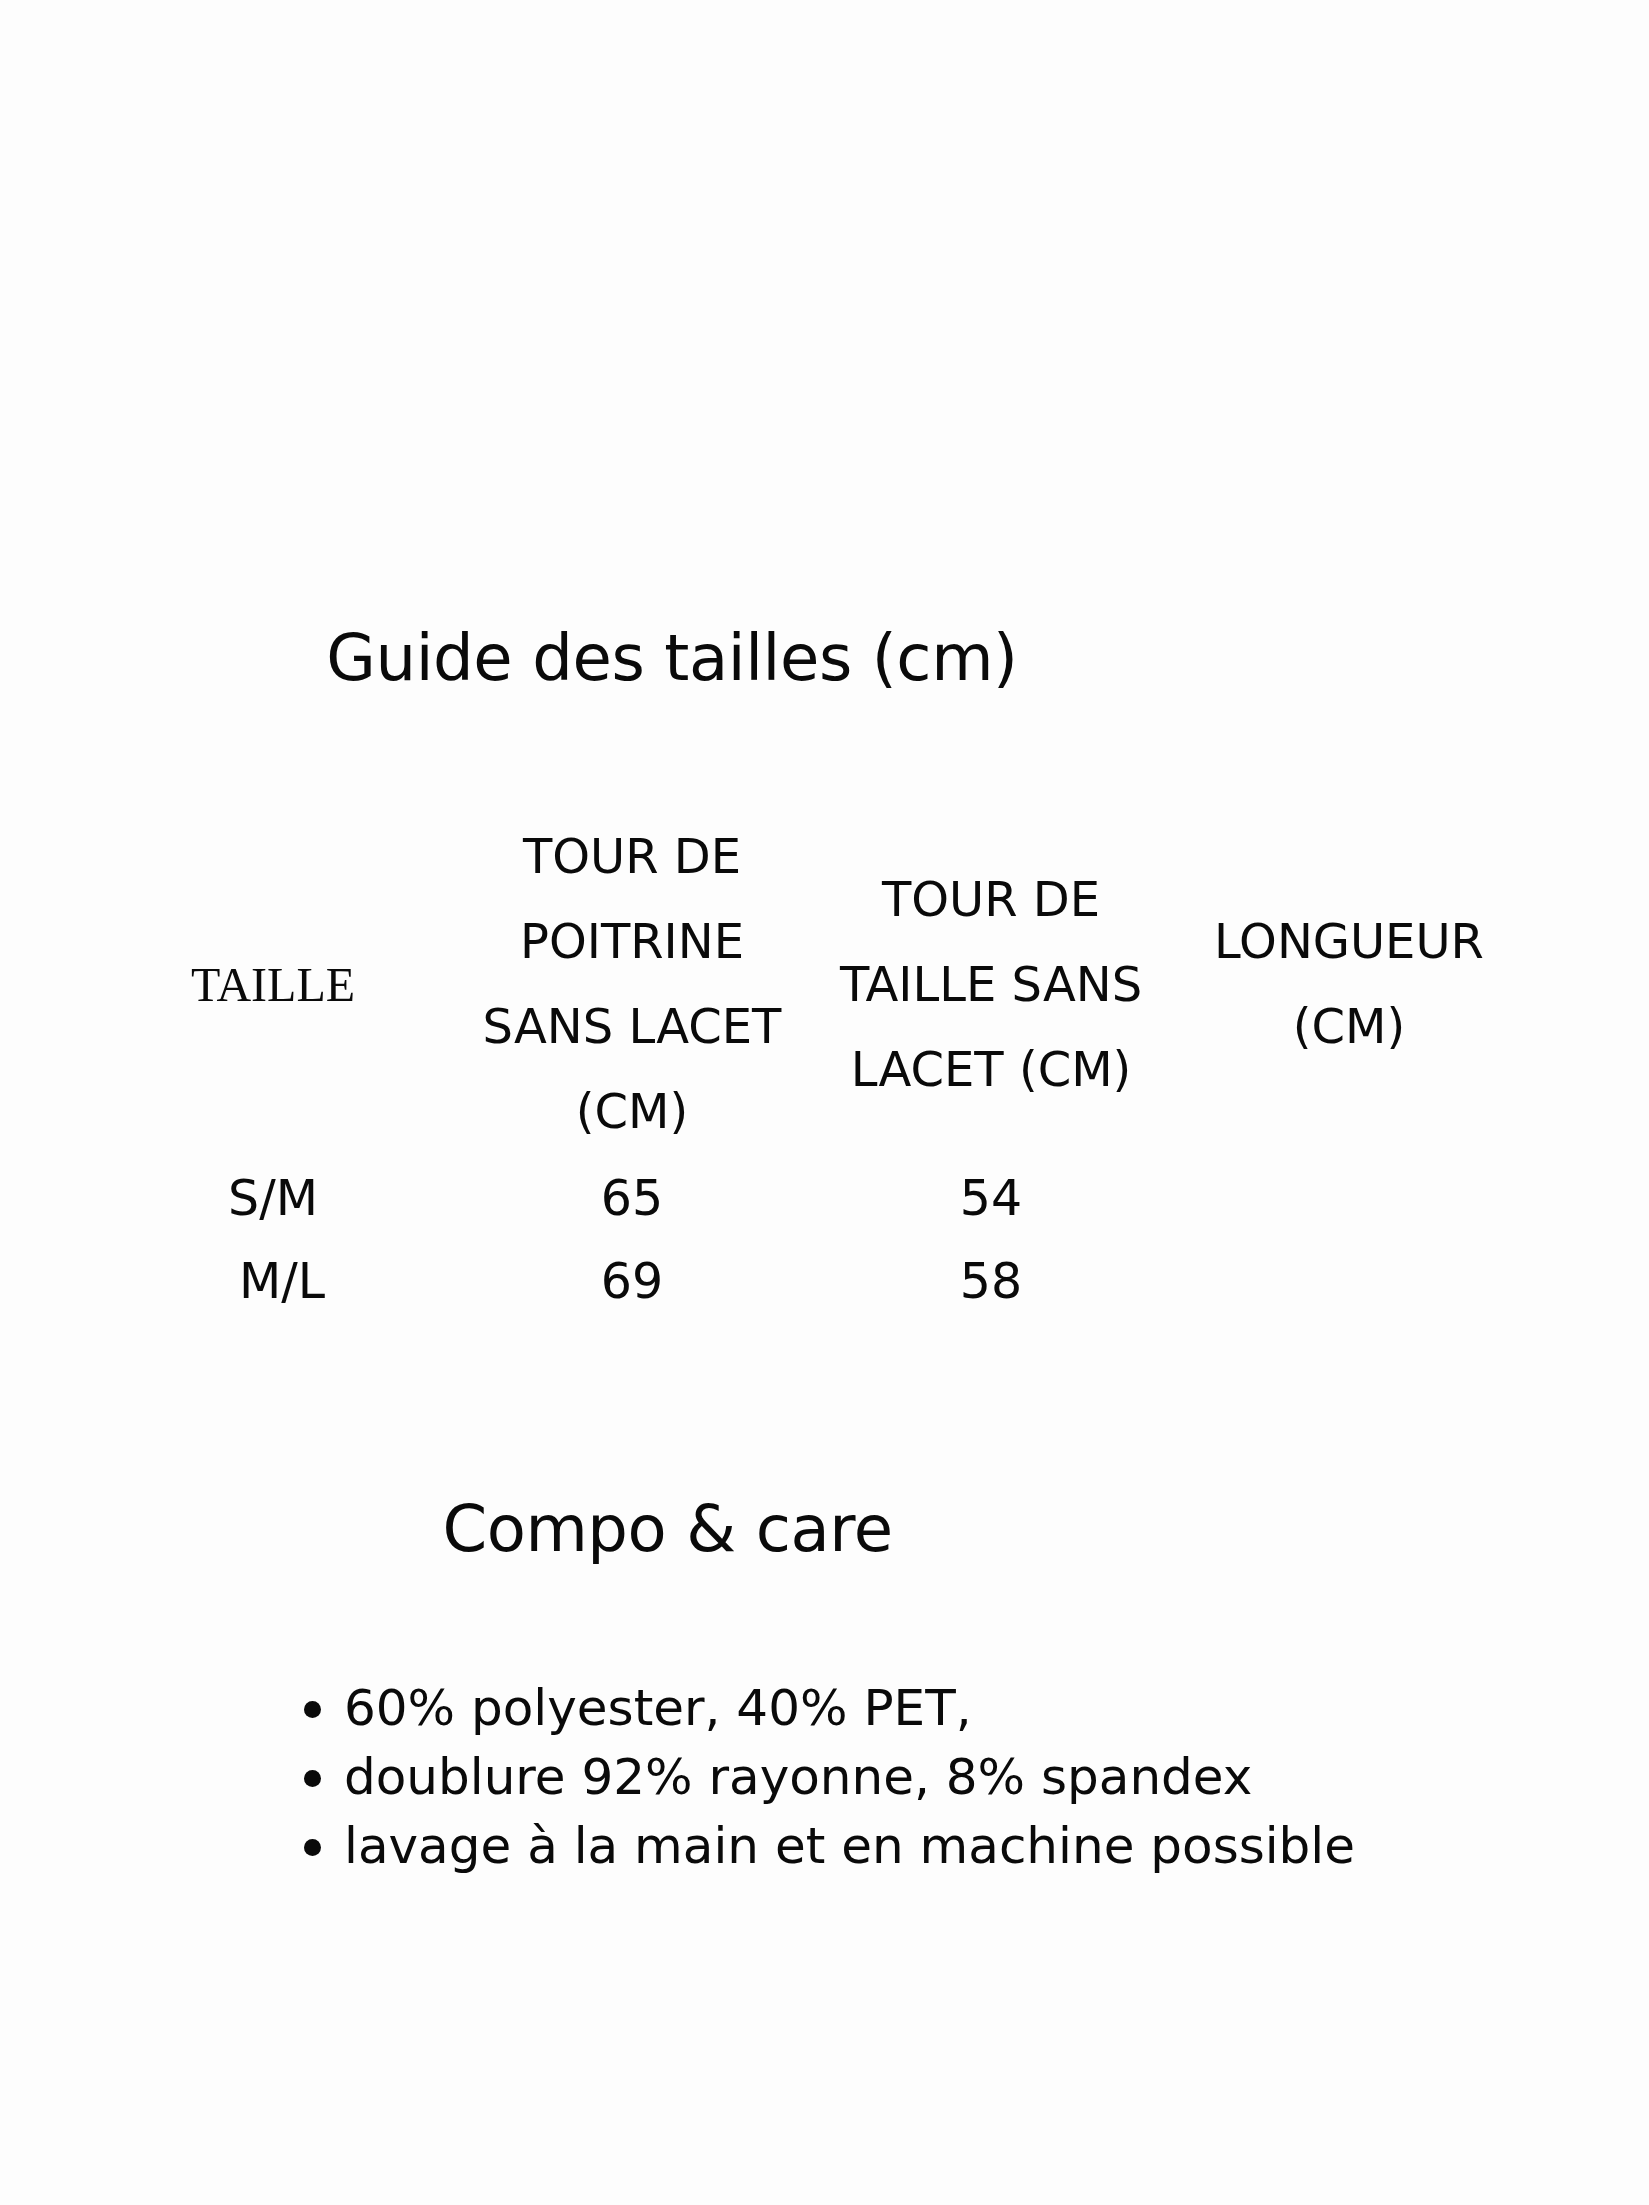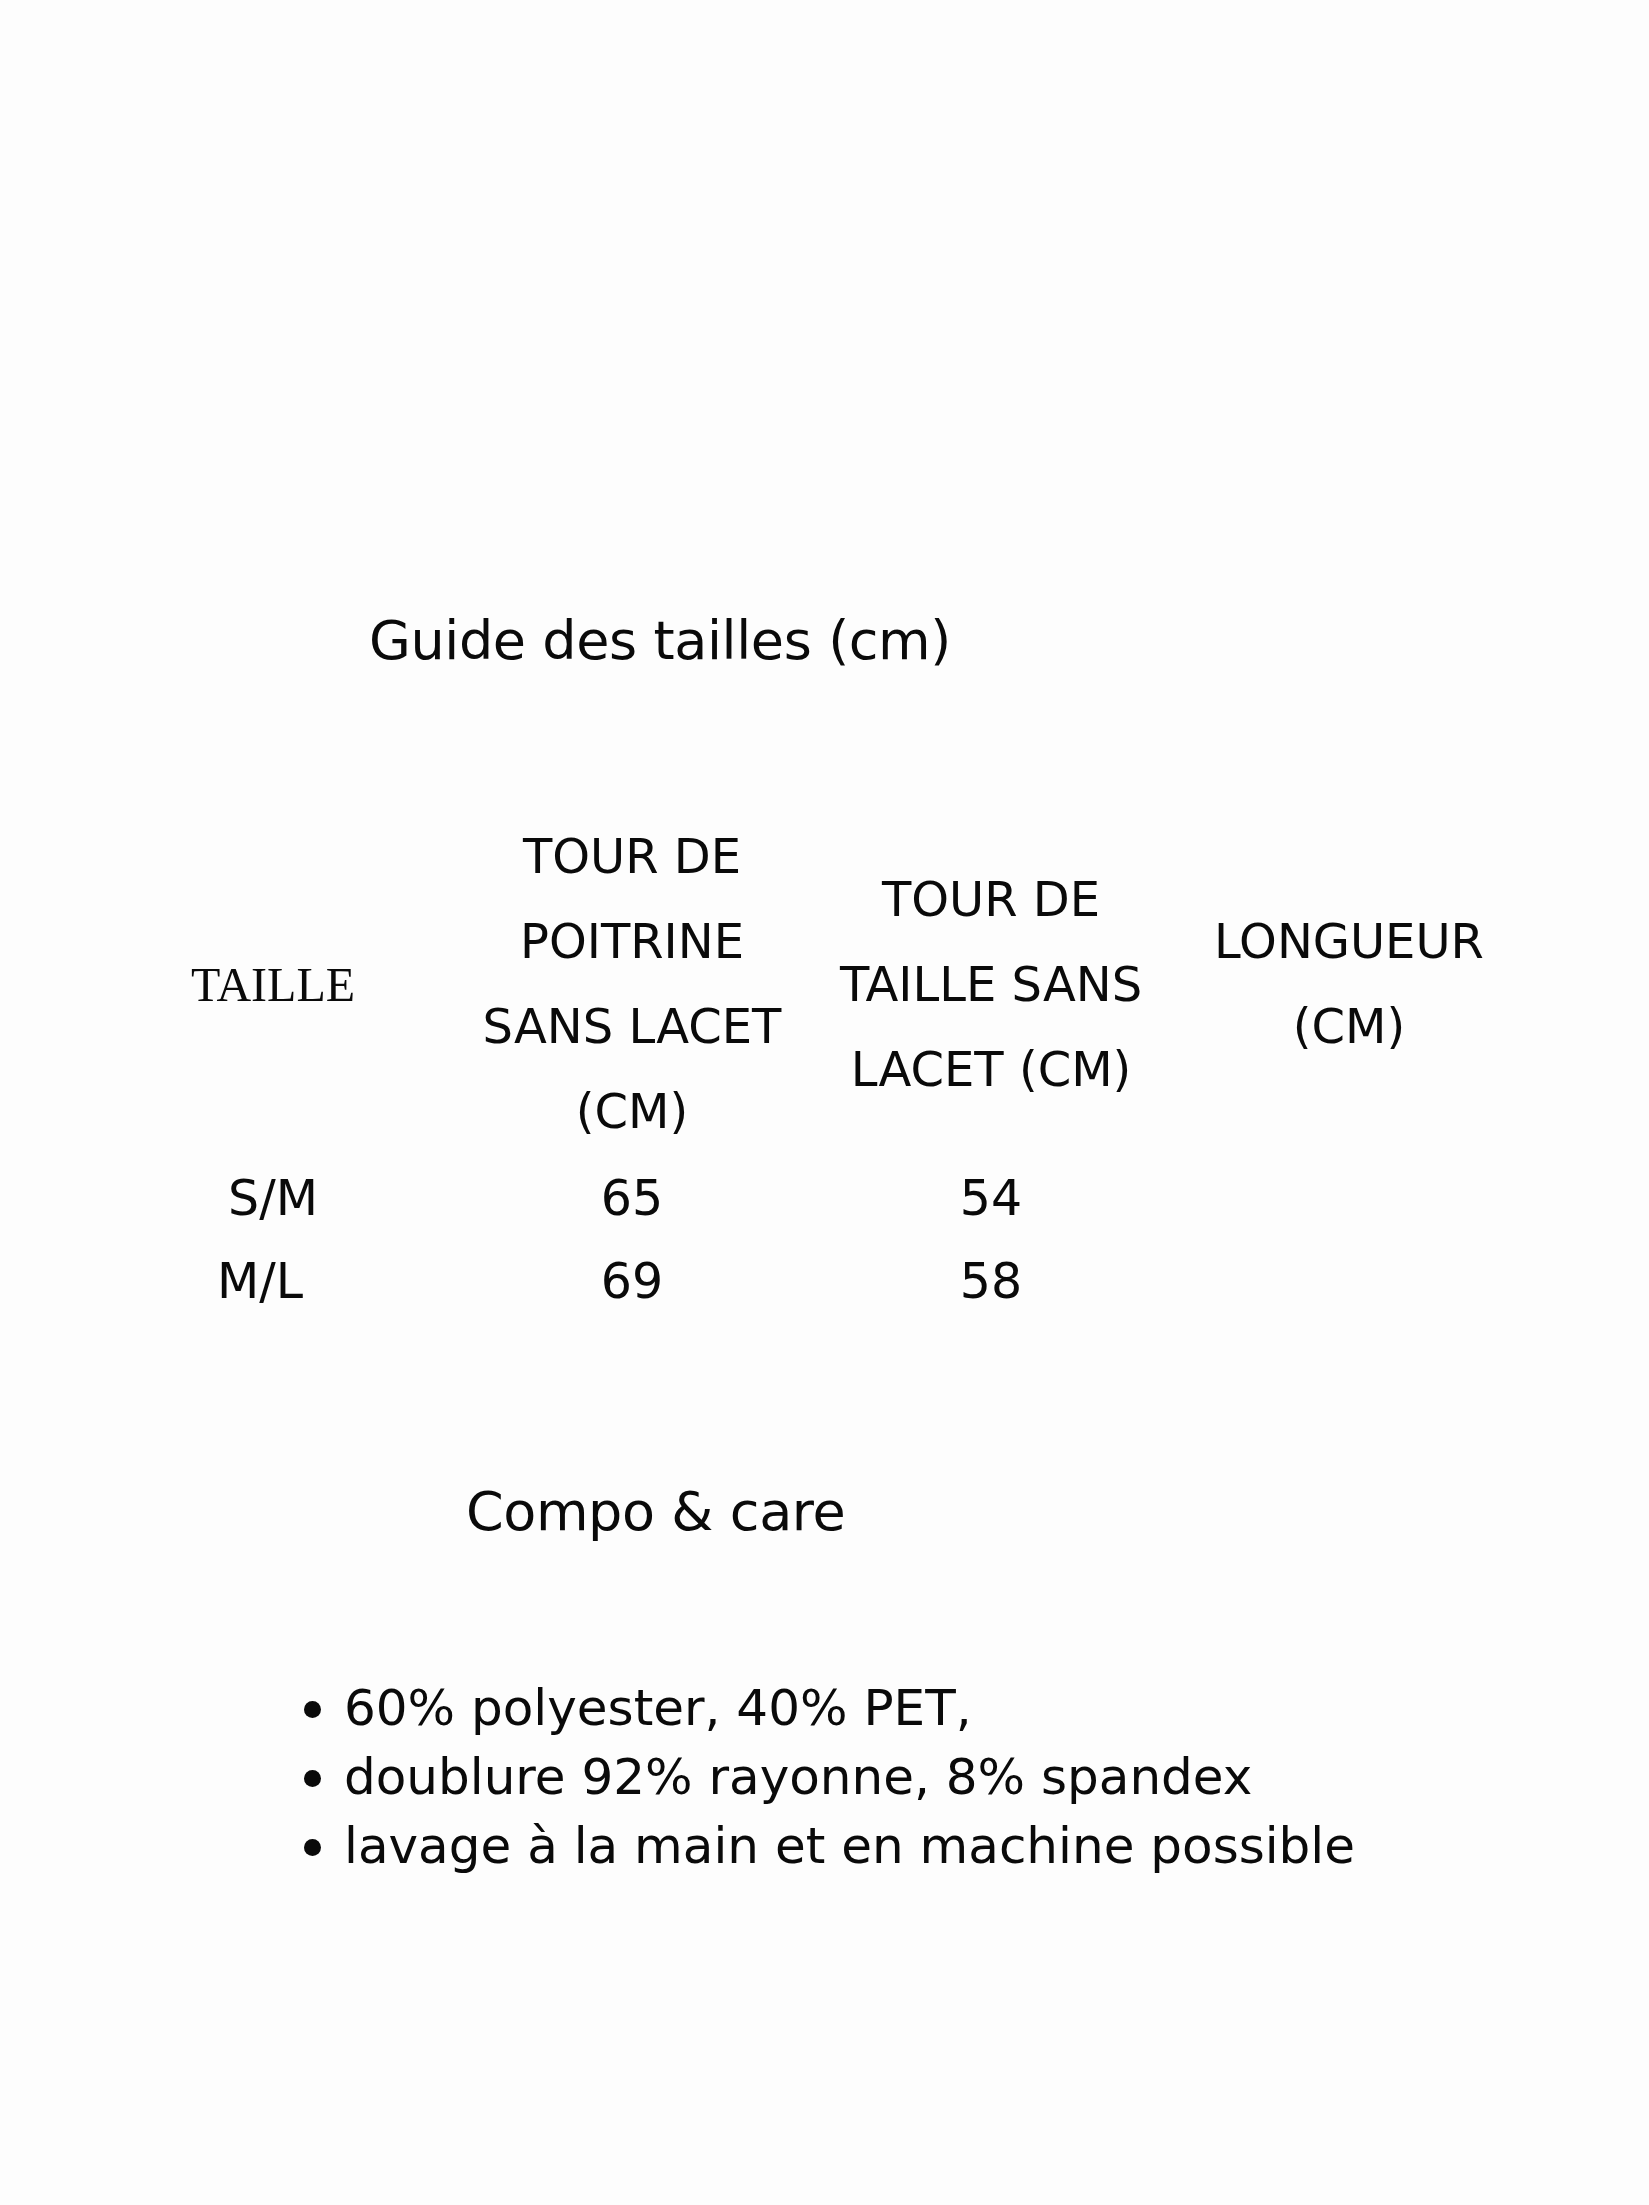--- a/index.html
+++ b/index.html
@@ -8,25 +8,25 @@
     background: #fdfdfd;
     color: #0a0a0a;
     font-family: "DejaVu Sans", sans-serif;
     position: relative;
     overflow: hidden;
   }
   .title {
     position: absolute;
     left: 0; width: 1320px;
     text-align: center;
-    font-size: 54px;
+    font-size: 64px;
     font-weight: 400;
     letter-spacing: -0.4px;
     line-height: 1;
-    margin: 0;
+    margin: 12px;
   }
   #size-title { top: 614px; }
   #care-title { top: 1485px; left: -4.4px; }
   .table {
     position: absolute;
     left: 0; top: 0; width: 1650px; height: 1367px;
   }
   .cell {
     position: absolute;
     width: 353px;
@@ -73,21 +73,21 @@
   <div class="cell hdr rows3" style="left:991px">TOUR DE
 TAILLE SANS
 LACET (CM)</div>
   <div class="cell hdr rows2" style="left:1349px">LONGUEUR
 (CM)</div>
 
   <div class="cell val r1" style="left:273px">S/M</div>
   <div class="cell val r1" style="left:632px">65</div>
   <div class="cell val r1" style="left:991px">54</div>
 
-  <div class="cell val r2" style="left:260px">M/L</div>
+  <div class="cell val r2" style="left:282px">M/L</div>
   <div class="cell val r2" style="left:632px">69</div>
   <div class="cell val r2" style="left:991px">58</div>
 </div>
 
 <h2 class="title" id="care-title">Compo &amp; care</h2>
 
 <ul class="list">
   <li><span class="bullet"></span><span>60% polyester, 40% PET,</span></li>
   <li><span class="bullet"></span><span>doublure 92% rayonne, 8% spandex</span></li>
   <li><span class="bullet"></span><span>lavage à la main et en machine possible</span></li>

